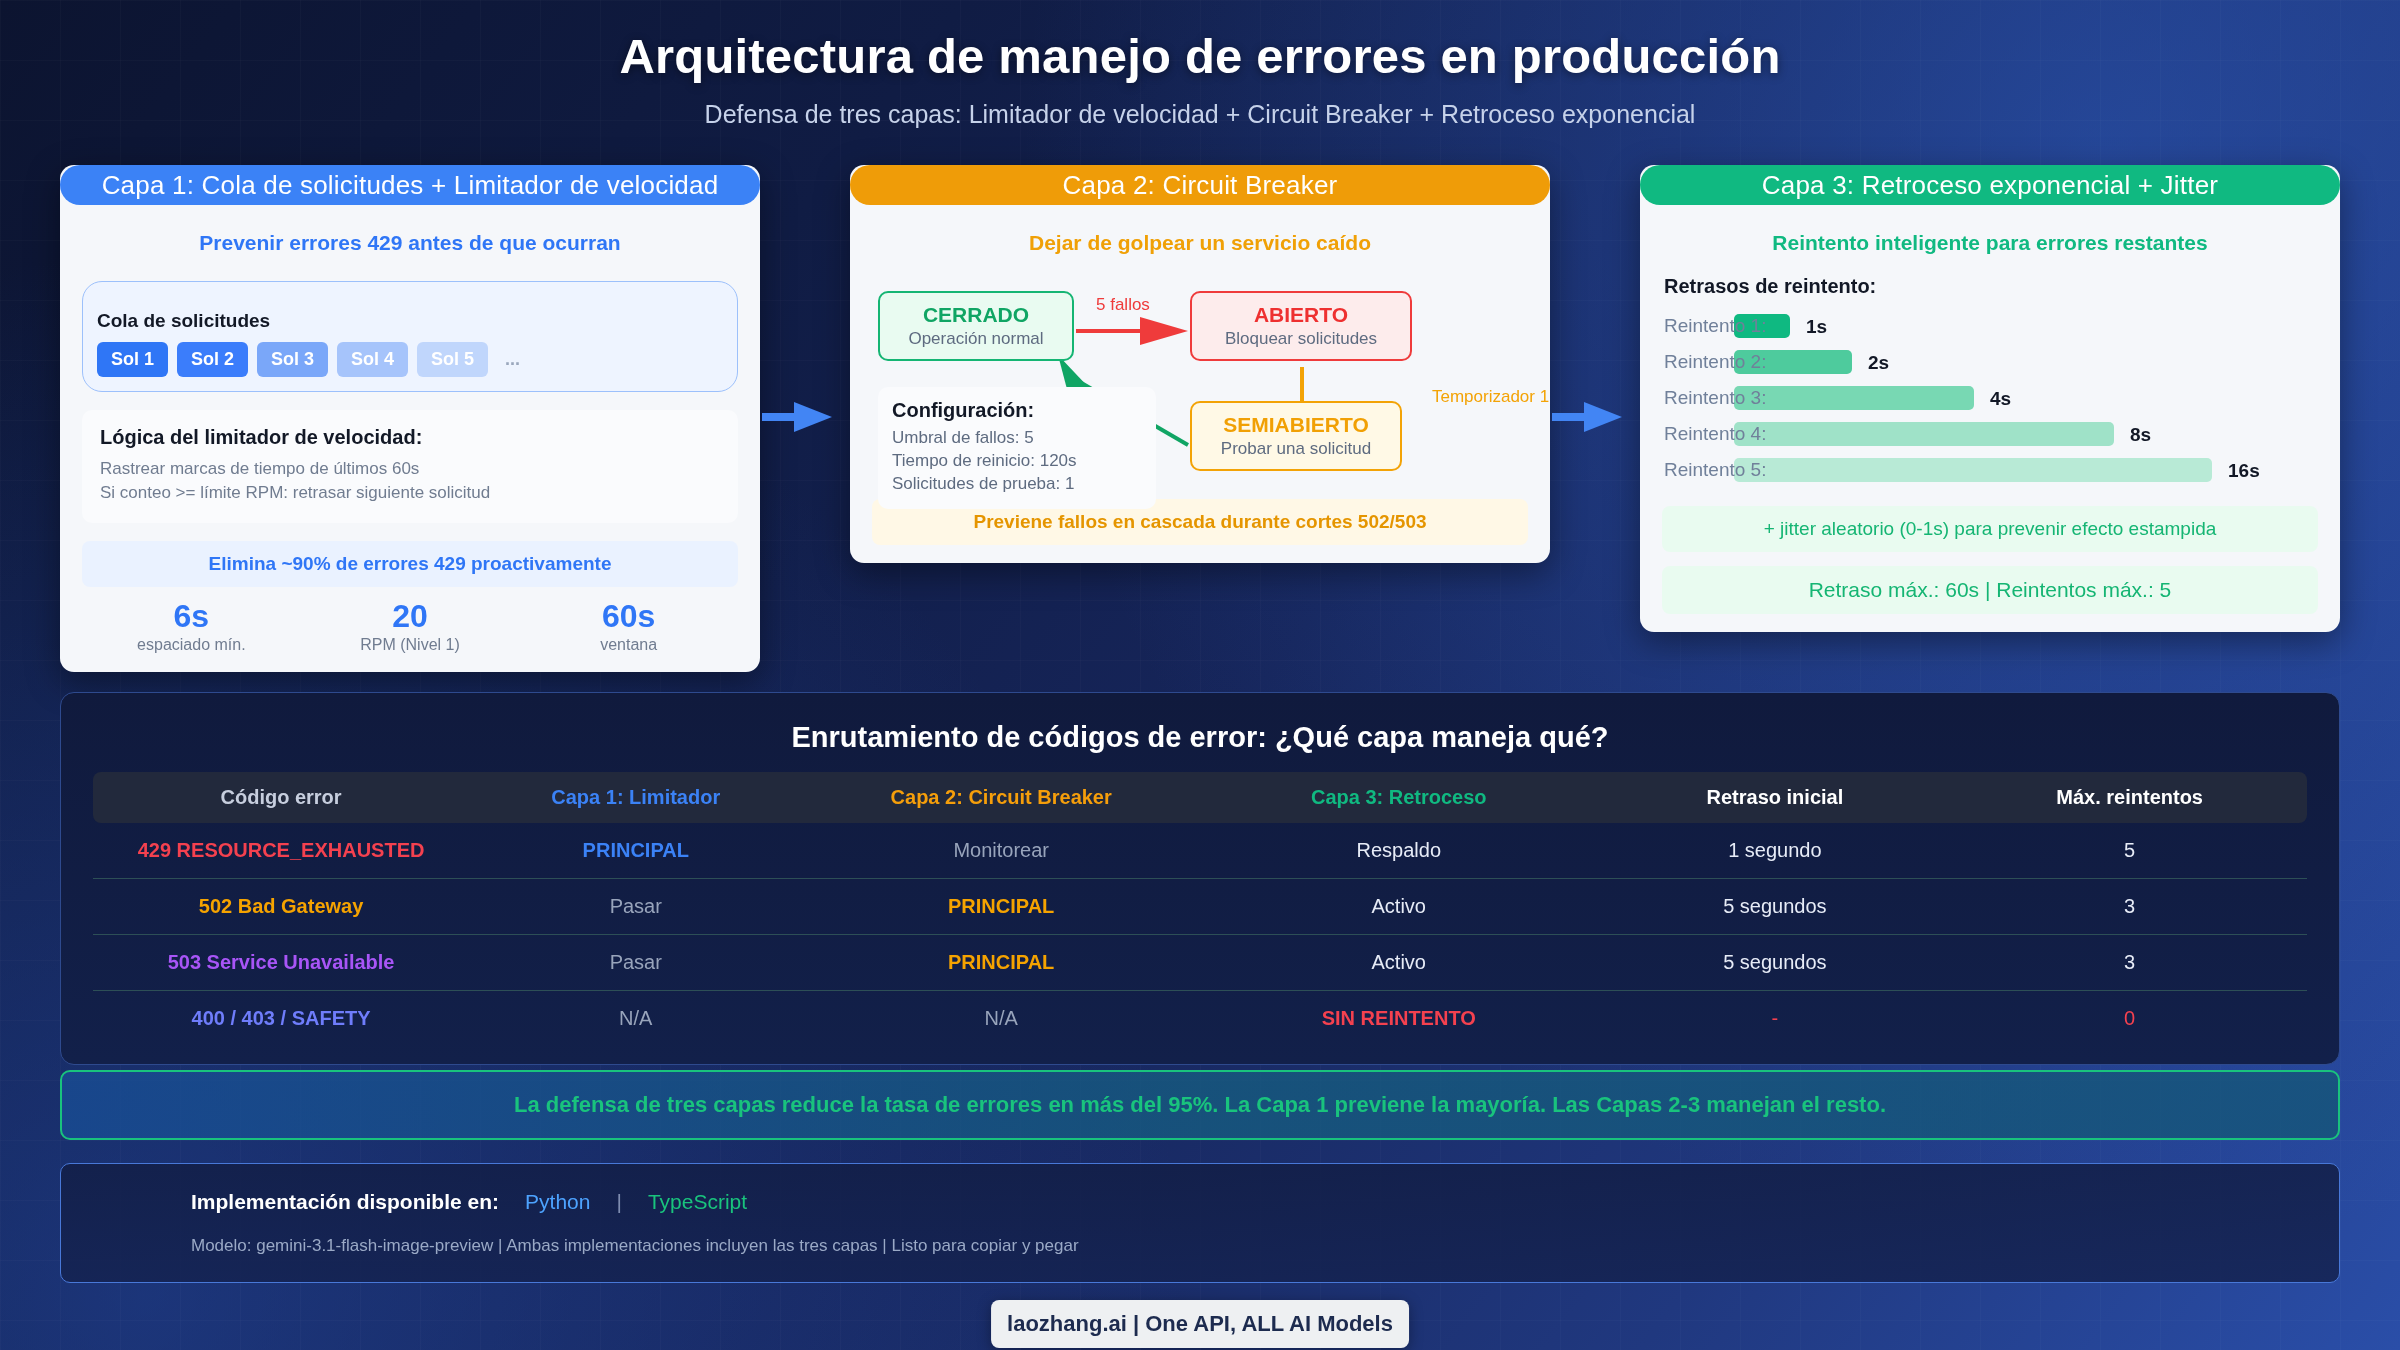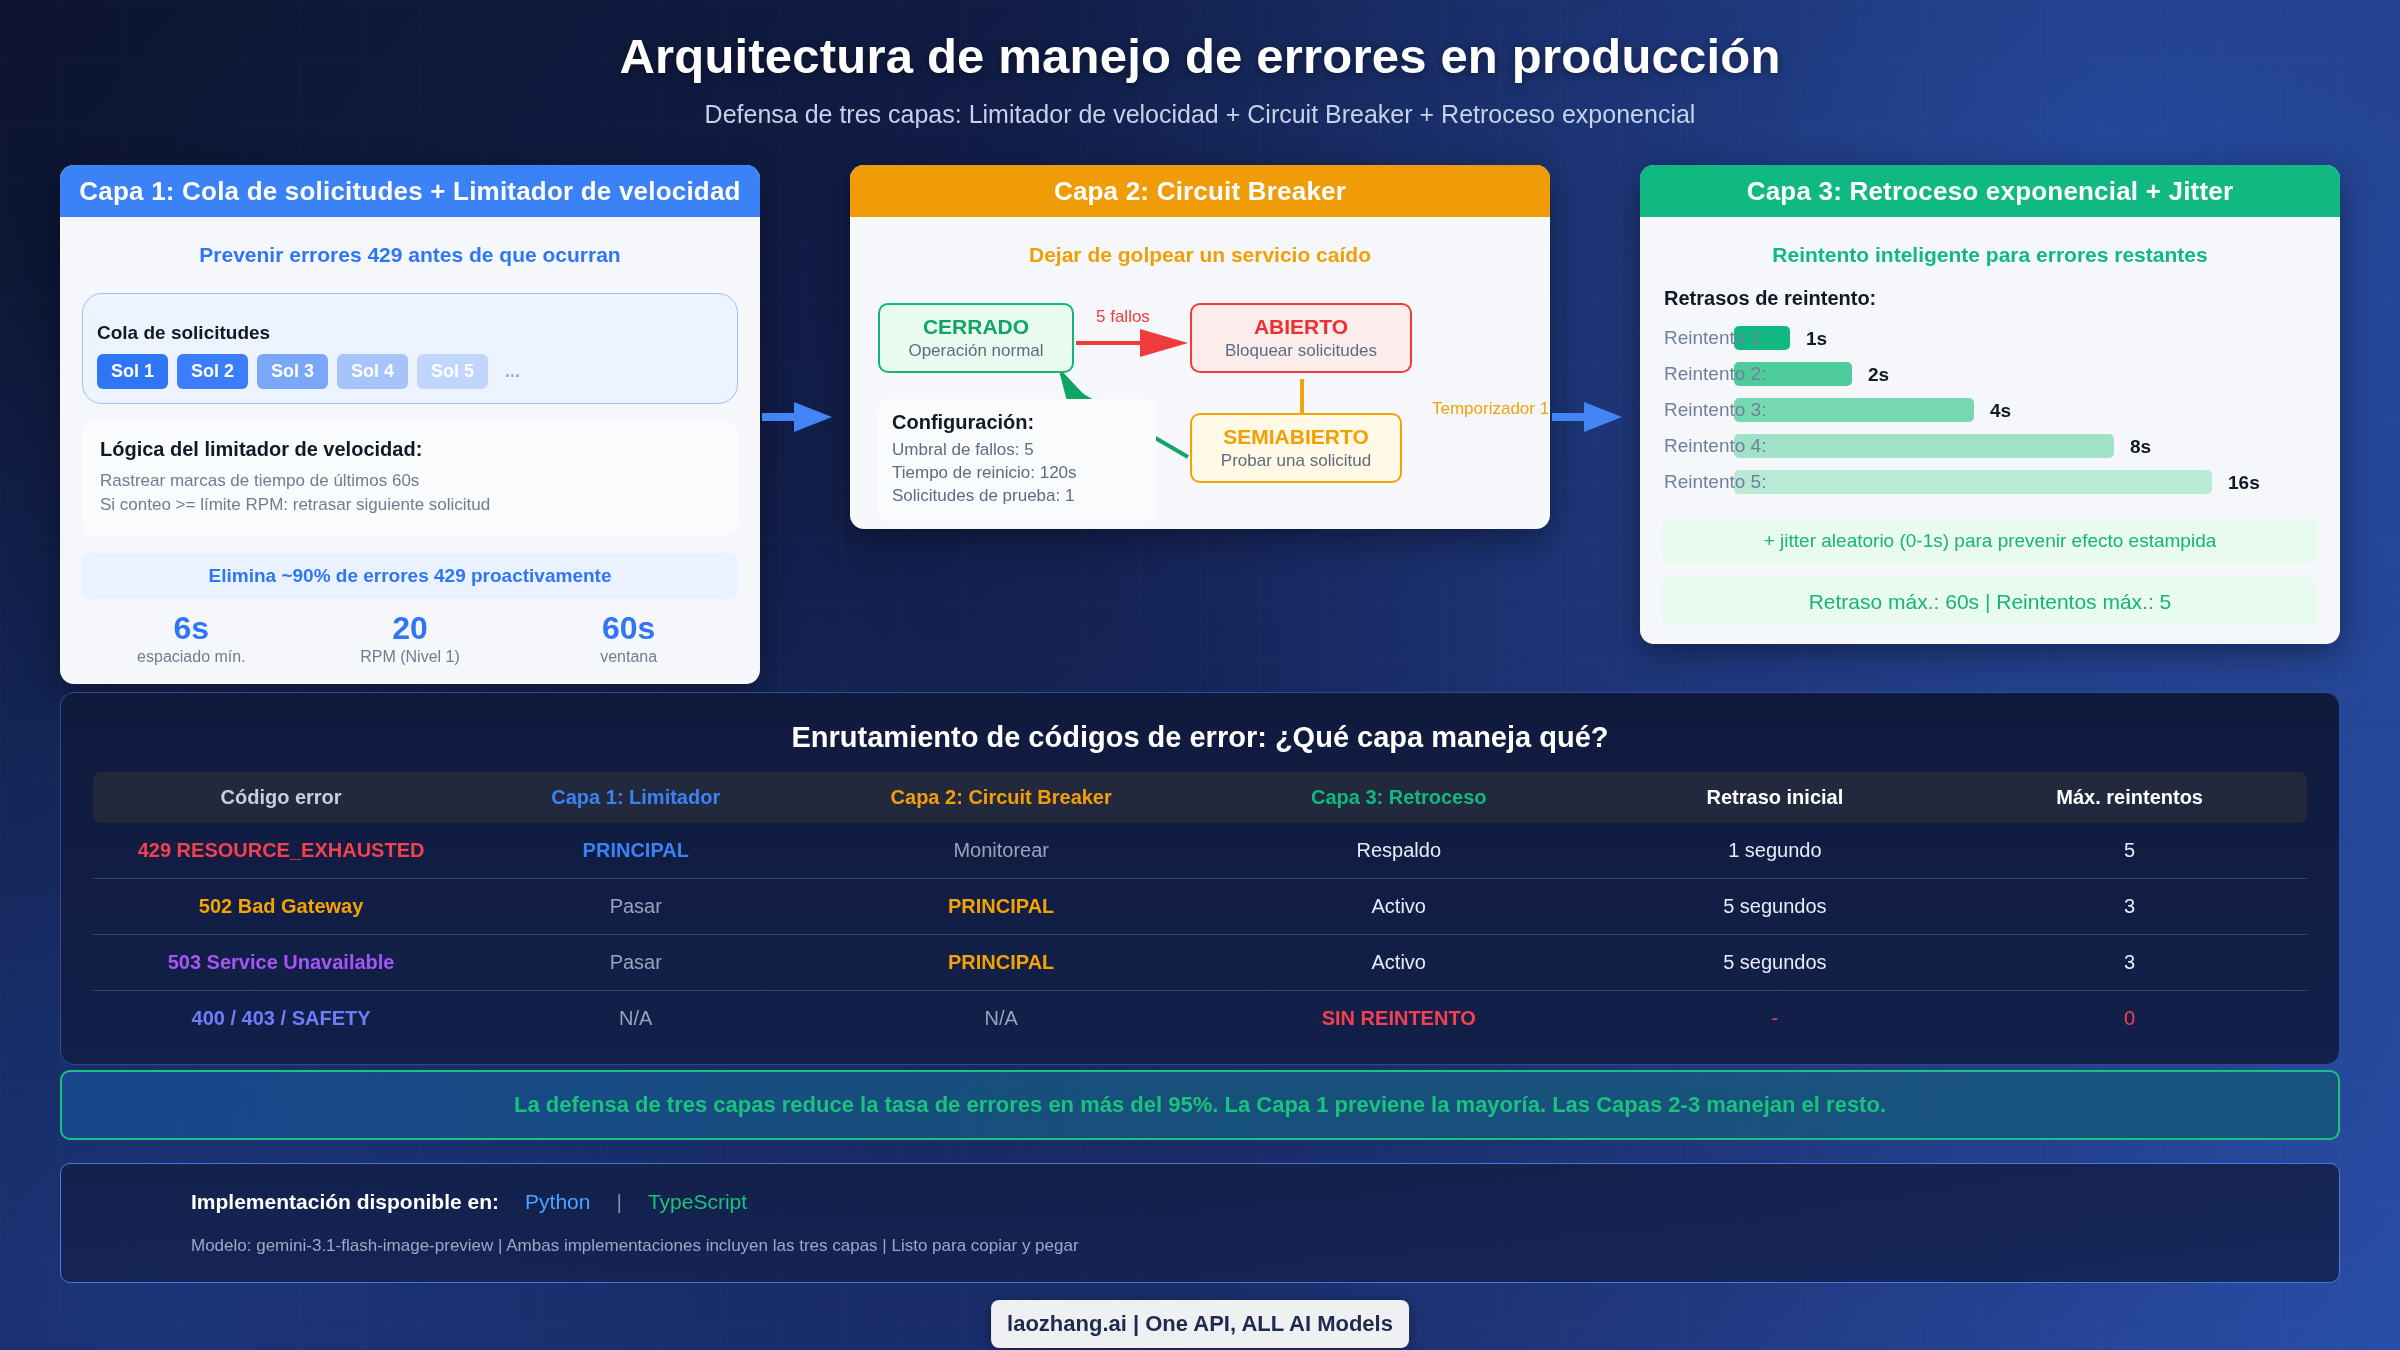--- a/index.html
+++ b/index.html
@@ -37,22 +37,22 @@
   .cards{
     position:absolute;top:165px;left:60px;right:60px;
     display:flex;gap:0;align-items:flex-start;justify-content:space-between;
   }
   .card{
     width:700px;border-radius:14px;overflow:hidden;
     background:#f5f7fa;box-shadow:0 10px 34px rgba(0,0,0,.40);
     display:flex;flex-direction:column;
   }
   .card-head{
-    height:52px;display:flex;align-items:center;justify-content:center;
-    color:#fff;font-size:26px;font-weight:700;letter-spacing:.2px;
+    height:40px;display:flex;align-items:center;justify-content:center;
+    color:#fff;font-size:26px;font-weight:400;letter-spacing:.2px;border-radius:21px;
   }
   .card-body{padding:18px 22px 18px 22px;flex:1;display:flex;flex-direction:column;}
   .tagline{
     text-align:center;font-size:21px;font-weight:700;margin:8px 0 18px 0;
   }
 
   
   .queue-box{
     border:1px solid #9cc0fb;background:#eef4ff;border-radius:20px;
     padding:28px 14px 14px 14px;
@@ -266,20 +266,21 @@
           <div class="edge-lbl lbl-timer">Temporizador 120s</div>
 
           <div class="cfg-box">
             <h4>Configuración:</h4>
             <p>Umbral de fallos: 5</p>
             <p>Tiempo de reinicio: 120s</p>
             <p>Solicitudes de prueba: 1</p>
           </div>
         </div>
 
+        <div class="note amber" style="margin-top:auto">Previene fallos en cascada durante cortes 502/503</div>
       </div>
     </div>
 
     <div class="card">
       <div class="card-head" style="background:#10b981">Capa 3: Retroceso exponencial + Jitter</div>
       <div class="card-body">
         <div class="tagline" style="color:#10b981">Reintento inteligente para errores restantes</div>
 
         <div class="bars-title">Retrasos de reintento:</div>
 

